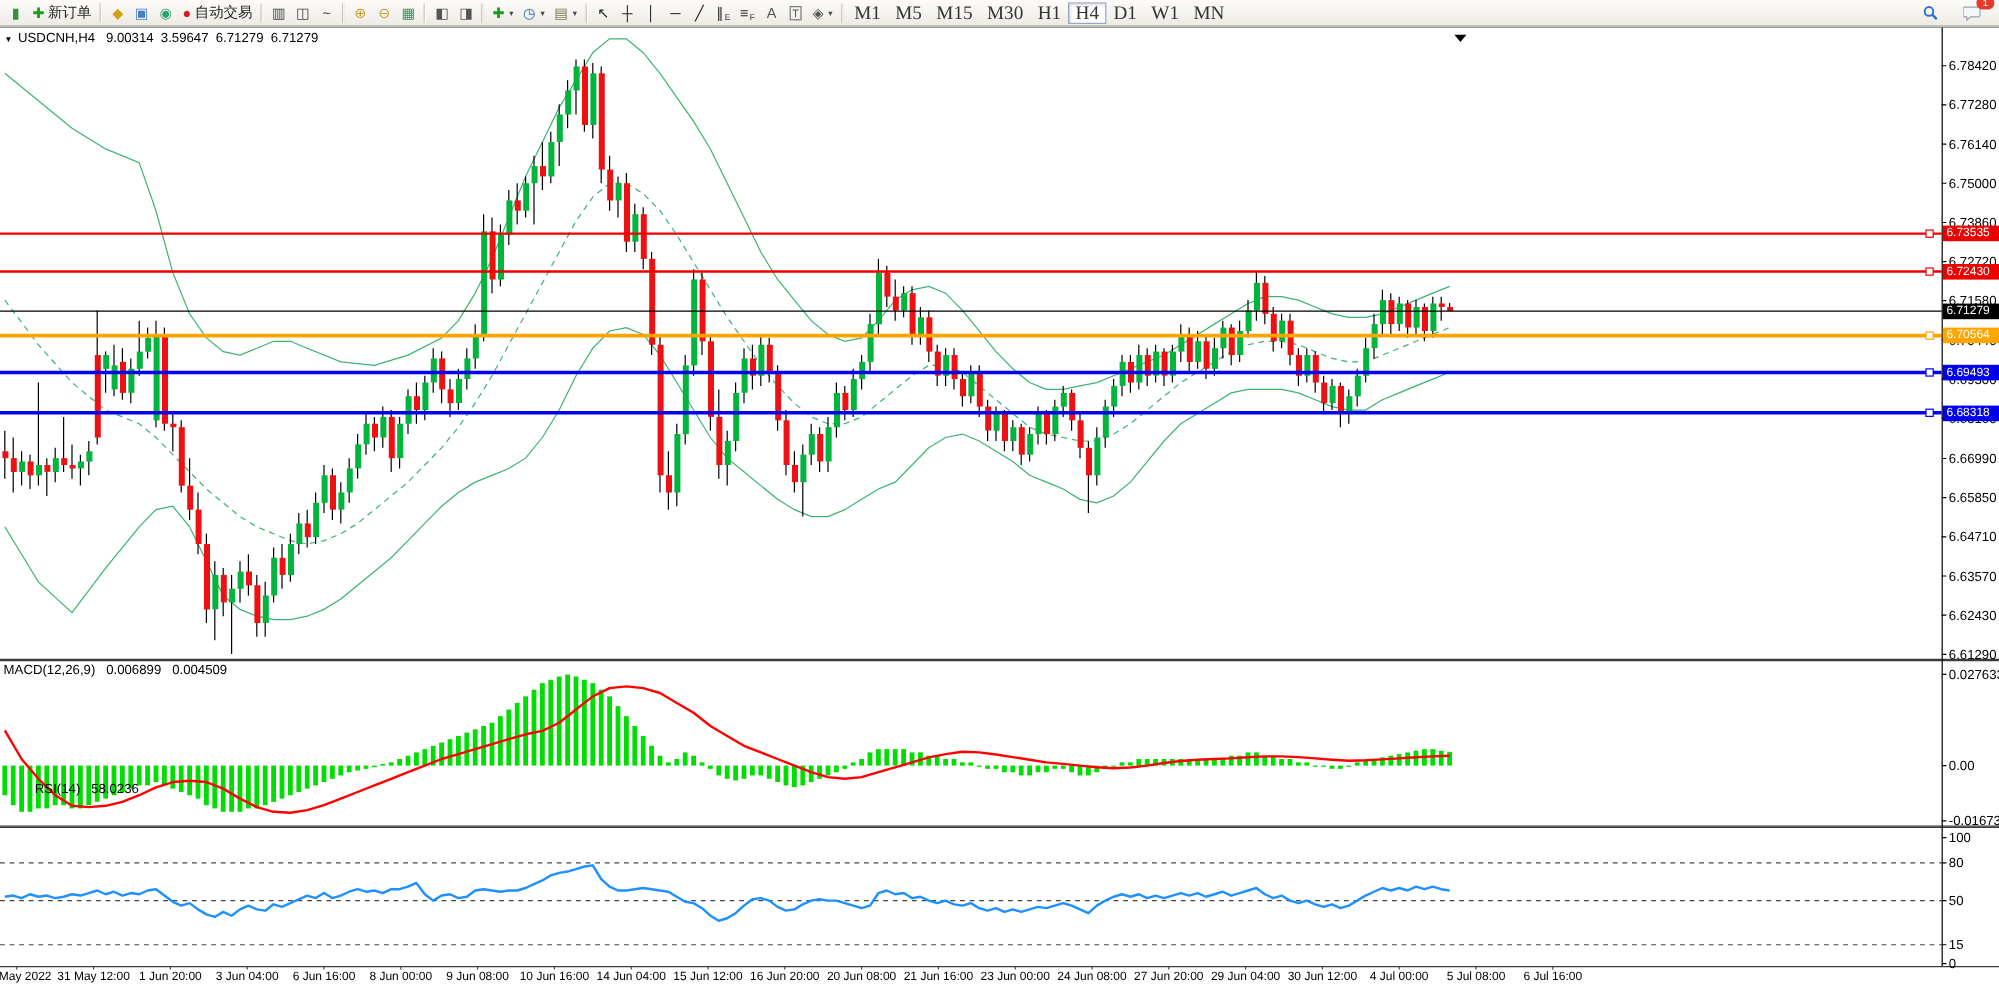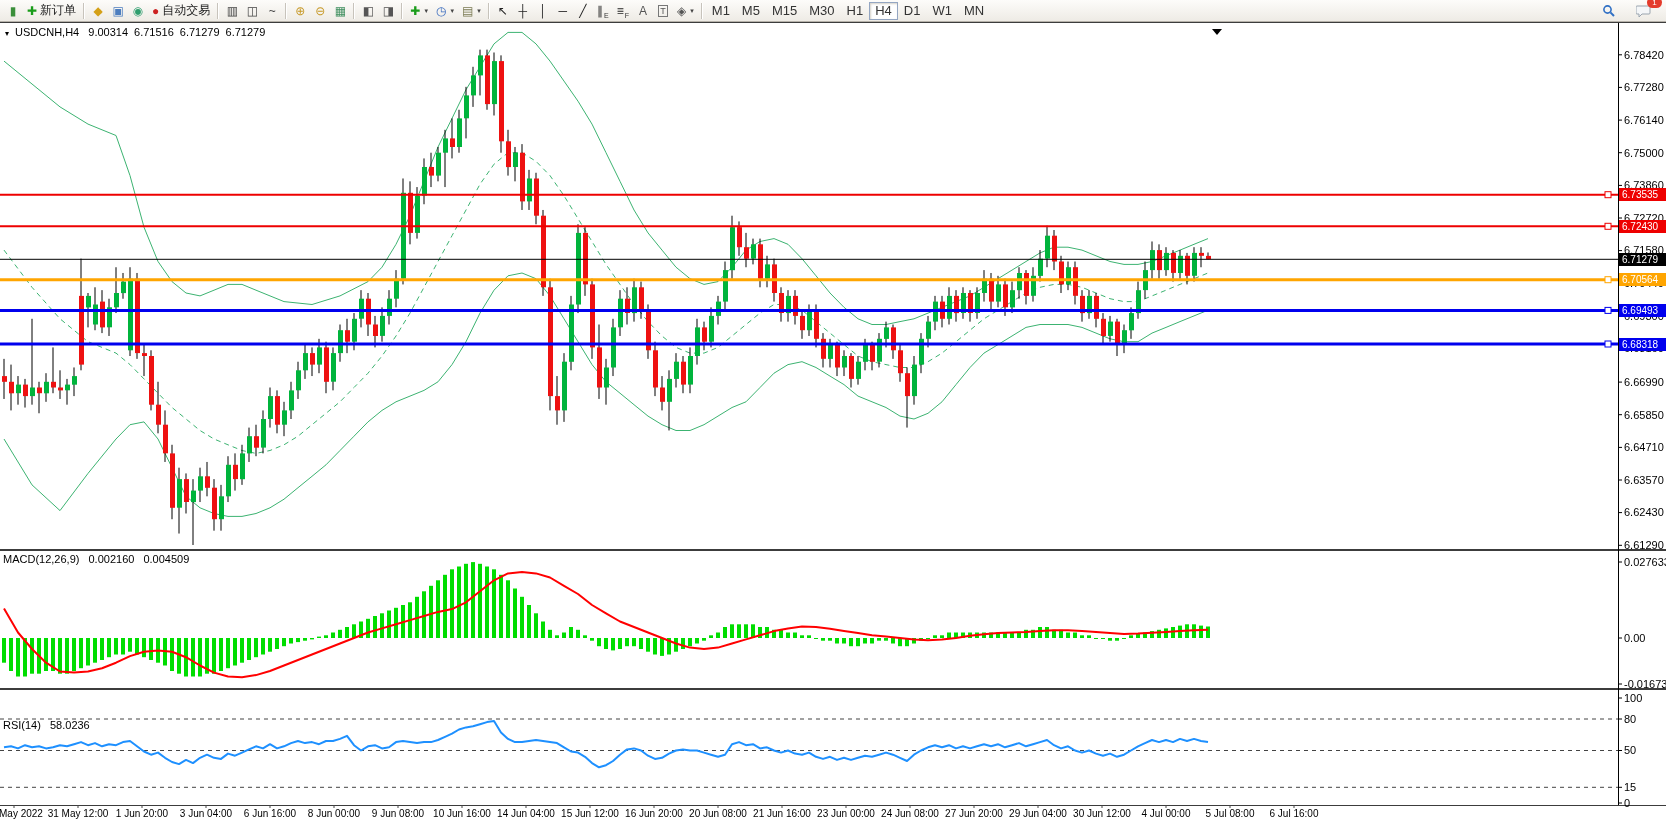--- a/index.html
+++ b/index.html
@@ -10,22 +10,22 @@
     background:linear-gradient(#fdfcfa,#eeebe5);border-bottom:1px solid #b6b2aa;
     display:flex;align-items:center;padding:0 3px;}
   .tbtn{height:18px;min-width:20px;border:1px solid transparent;background:transparent;
     display:inline-flex;align-items:center;justify-content:center;gap:3px;padding:0 3px;
     font-family:"Liberation Sans",sans-serif;font-size:12px;color:#222;cursor:default;}
   .tbtn .ic{font-size:12px;line-height:1;position:relative;}
   .tbtn .sub{font-size:7px;margin-left:-2px;align-self:flex-end;color:#333;}
   .tbtn .caret{font-size:7px;color:#444;margin-left:1px;}
   .tbtn .boxed{border:1px solid #777;padding:0 1px;font-size:9px;line-height:10px;}
   .tsep{width:1px;height:16px;background:#c7c3bb;border-right:1px solid #fff;margin:0 3px;}
-  .tfbtn{height:18px;border:1px solid transparent;background:transparent;font-size:13px;
-    color:#333;padding:0 5px;font-family:Liberation Sans, sans-serif;}
+  .tfbtn{height:18px;border:1px solid transparent;background:transparent;font-size:16px;
+    color:#333;padding:0 5px;font-family:Liberation Serif, serif;}
   .tfbtn.active{background:#fff;border:1px solid #94a6c2;box-shadow:inset 1px 1px 2px #d6d2ca;}
   #tb-right{margin-left:auto;display:flex;align-items:center;gap:6px;padding-right:6px;}
   #chat-button{position:relative;display:inline-flex;}
   #chat-badge{position:absolute;right:-6px;top:-5px;min-width:11px;height:11px;border-radius:6px;
     background:#e43b2c;color:#fff;font-size:8px;line-height:11px;text-align:center;padding:0 2px;}
   
   .overlay{position:absolute;font-size:11px;color:#000;white-space:nowrap;z-index:5;}
   .overlay b{font-weight:normal;margin-right:6px;}
   .price-box{position:absolute;left:1619px;width:46px;height:13px;color:#fff;font-size:10px;
     line-height:13px;padding-left:3px;z-index:6;}
@@ -814,30 +814,30 @@
         <text x="1166" y="795" font-size="10" fill="#000" text-anchor="middle">4 Jul 00:00</text>
         <line x1="1230" y1="783" x2="1230" y2="786" stroke="#444"></line>
         <text x="1230" y="795" font-size="10" fill="#000" text-anchor="middle">5 Jul 08:00</text>
         <line x1="1294" y1="783" x2="1294" y2="786" stroke="#444"></line>
         <text x="1294" y="795" font-size="10" fill="#000" text-anchor="middle">6 Jul 16:00</text>
       </g>
     </svg>
 
   <div class="overlay" id="symbol-title" style="left:5px;top:26px;">
     <b style="font-size:8px;">▾</b><b>USDCNH,H4</b>
-    <b>9.00314</b><b>6.71516</b><b>6.71279</b><b>6.71279</b>
+    <b>9.00314</b><b>3.59647</b><b>6.71279</b><b>6.71279</b>
   </div>
 
   <div class="overlay" style="left:3px;top:553px;">
     <b>MACD(12,26,9)</b>
-    <b>0.002160</b>
+    <b>0.006899</b>
     <b>0.004509</b>
   </div>
 
-  <div class="overlay" style="left:3px;top:719px;">
+  <div class="overlay" style="left:3px;top:652px;padding-left:26px;">
     <b>RSI(14)</b>
     <b>58.0236</b>
   </div>
 
   <div id="price-boxes">
       <div class="price-box" style="top: 188px; background: rgb(238, 0, 0);">6.73535</div>
       <div class="price-box" style="top: 220px; background: rgb(238, 0, 0);">6.72430</div>
       <div class="price-box" style="top: 253px; background: rgb(0, 0, 0);">6.71279</div>
       <div class="price-box" style="top: 273px; background: rgb(255, 165, 0);">6.70564</div>
       <div class="price-box" style="top: 304px; background: rgb(0, 0, 238);">6.69493</div>

